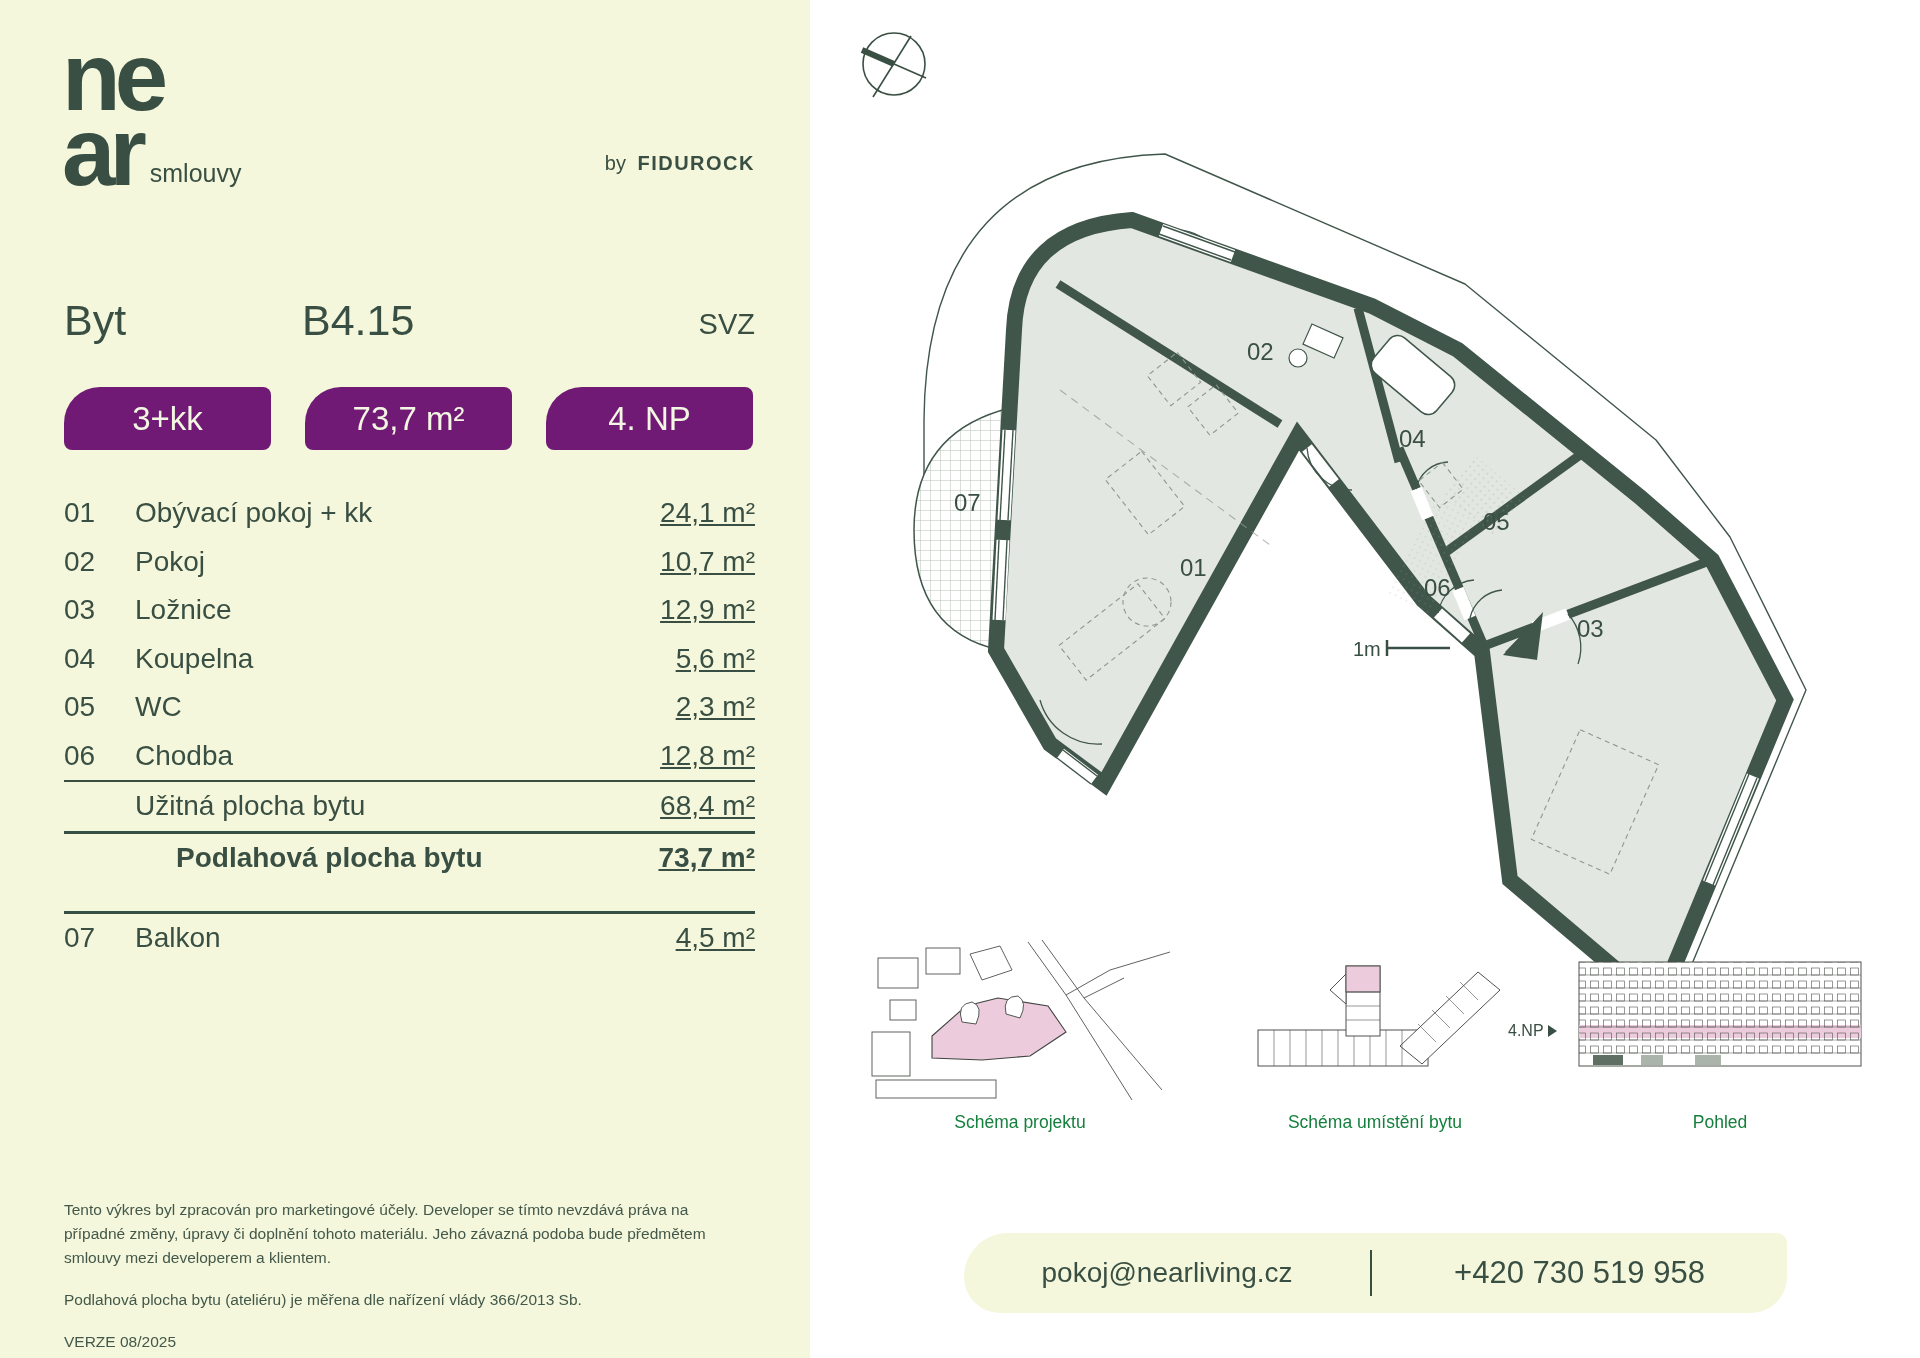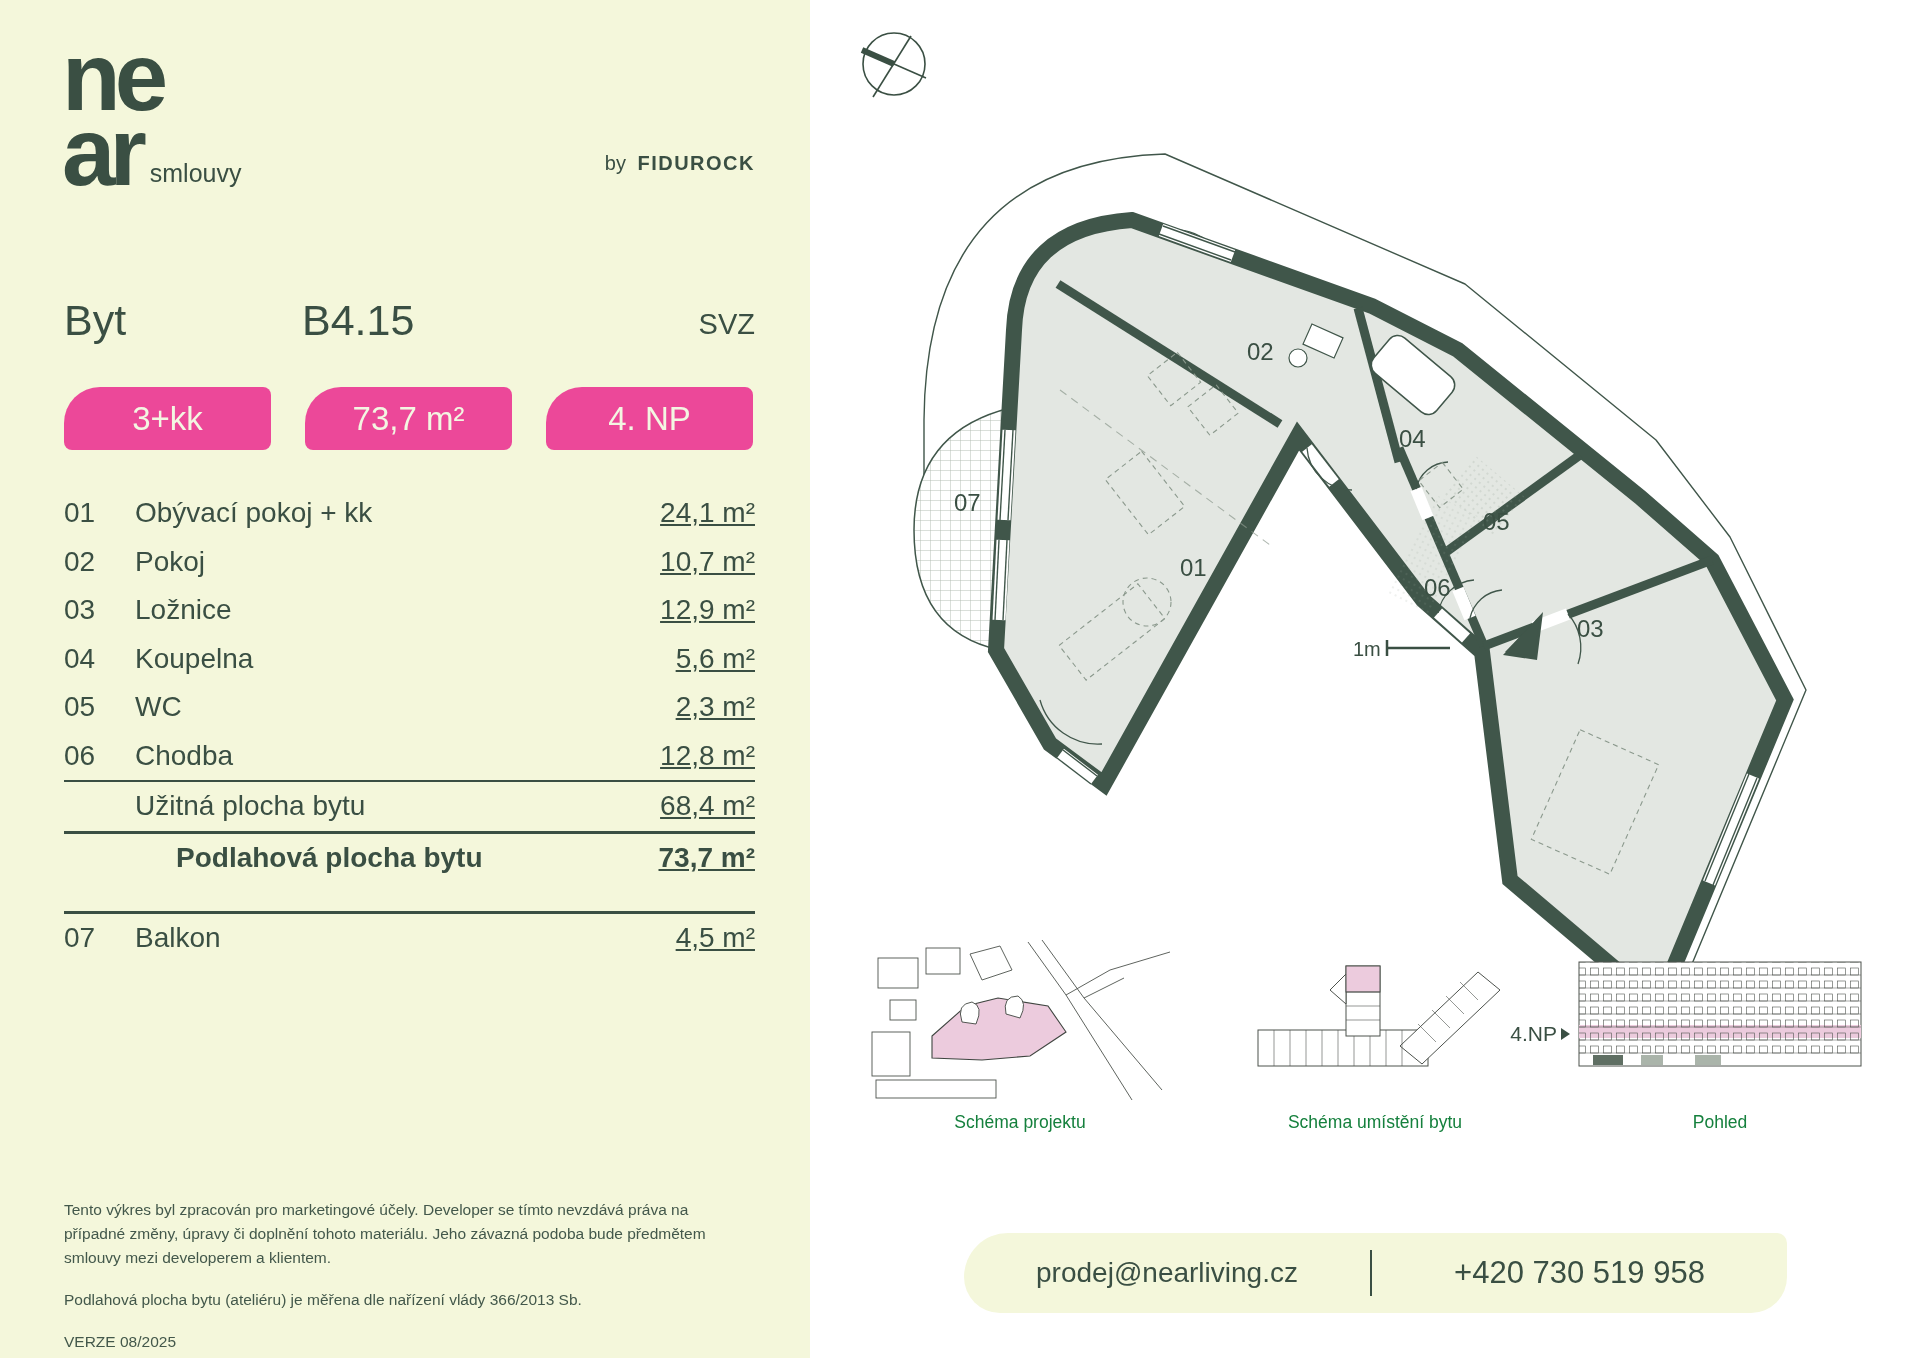--- a/index.html
+++ b/index.html
@@ -11,40 +11,40 @@
   .logo .l1{font-size:96px;font-weight:bold;letter-spacing:-6px;line-height:.78;}
   .logo .l2row{display:flex;align-items:flex-end;}
   .logo .l2{font-size:96px;font-weight:bold;letter-spacing:-6px;line-height:.78;}
   .logo .suffix{font-size:25px;font-weight:normal;letter-spacing:0;margin-left:9px;margin-bottom:2px;}
   .byline{position:absolute;right:55px;top:152px;font-size:20px;}
   .byline .b-name{font-weight:bold;letter-spacing:1.5px;margin-left:6px;}
   .hdr-label{position:absolute;left:64px;top:296px;font-size:43px;}
   .hdr-unit{position:absolute;left:302px;top:296px;font-size:43px;}
   .hdr-orient{position:absolute;right:55px;top:308px;font-size:29px;}
   .badges{position:absolute;left:64px;top:387px;display:flex;gap:34px;}
-  .badge{width:207px;height:63px;background:#ec4899;color:#f3f6e2;font-size:33px;
+  .badge{width:207px;height:63px;background:#701a75;color:#f3f6e2;font-size:33px;
          display:flex;align-items:center;justify-content:center;border-radius:36px 8px 8px 8px;}
   .spec-table{position:absolute;left:64px;top:489px;width:691px;}
   .srow{display:flex;align-items:center;height:48.5px;font-size:28px;}
   .srow .num{width:71px;}
   .srow .name{flex:1;}
   .srow .area{text-align:center;text-decoration:underline;}
   .srow.bold{font-weight:bold;gap:41px;}
   .div1{height:2px;background:#3a4f43;}
   .div2{height:3px;background:#3a4f43;}
   .spacer{height:29px;}
   .disclaimer{position:absolute;left:64px;top:1198px;width:660px;font-size:15.5px;line-height:24px;color:#43584b;}
   .disclaimer p{margin:0 0 18px 0;}
   .version{margin-top:6px;}
   
   .right-panel{position:absolute;left:810px;top:0;width:1110px;height:1358px;background:#ffffff;}
   .plan-svg{position:absolute;left:0;top:0;}
   .thumb{position:absolute;}
   .thumb-caption{position:absolute;font-size:17.5px;text-align:center;color:#15803d;}
-  .floor-tag{position:absolute;left:698px;top:1022px;width:62px;font-size:21px;display:flex;align-items:center;color:#3a4f43;justify-content:flex-end;}
+  .floor-tag{position:absolute;left:698px;top:1022px;width:62px;font-size:16px;display:flex;align-items:center;color:#3a4f43;}
   .floor-tag .tri{width:0;height:0;border-left:9px solid #3a4f43;border-top:6px solid transparent;
                   border-bottom:6px solid transparent;margin-left:4px;}
   .contact-bar{position:absolute;left:154px;top:1233px;width:823px;height:80px;background:#f4f7db;
                border-radius:44px 10px 36px 36px;display:flex;align-items:center;}
   .contact-cell{display:flex;align-items:center;justify-content:center;height:100%;}
   .contact-cell.email{width:406px;font-size:28px;}
   .contact-cell.phone{flex:1;font-size:31px;}
   .contact-div{width:2px;height:46px;background:#3a4f43;}
   .pl-label{font-size:24px;fill:#3a4f43;font-family:"Liberation Sans",sans-serif;}
   .scale-text{font-size:20px;fill:#3a4f43;font-family:"Liberation Sans",sans-serif;}
@@ -330,18 +330,18 @@
       <rect x="66" y="103" width="22" height="10" fill="#aab4aa"></rect>
       <rect x="120" y="103" width="26" height="10" fill="#aab4aa"></rect>
     </svg>
     <div class="floor-tag">
       <span>4.NP</span>
       <span class="tri"></span>
     </div>
     <div class="thumb-caption" style="left:765px;top:1112px;width:290px;">Pohled</div>
 
     <div class="contact-bar">
-      <div class="contact-cell email">prodej@nearliving.cz</div>
+      <div class="contact-cell email">pokoj@nearliving.cz</div>
       <div class="contact-div"></div>
       <div class="contact-cell phone">+420 730 519 958</div>
     </div>
   </div>
 </div>
 
 </body></html>

